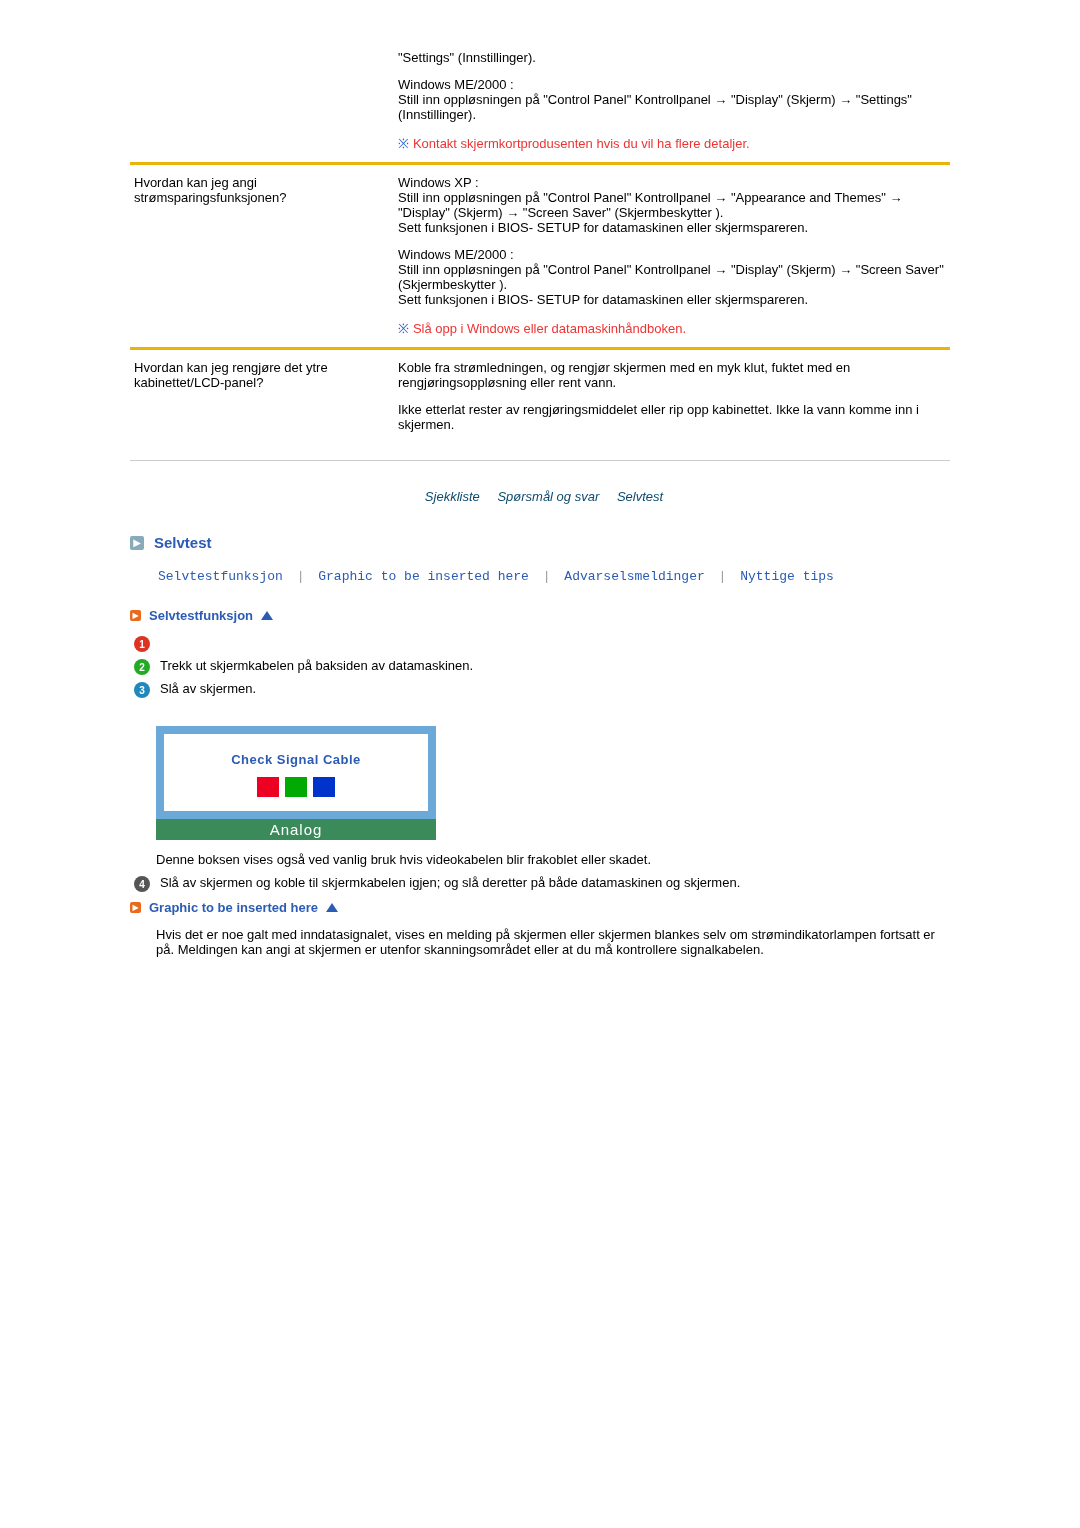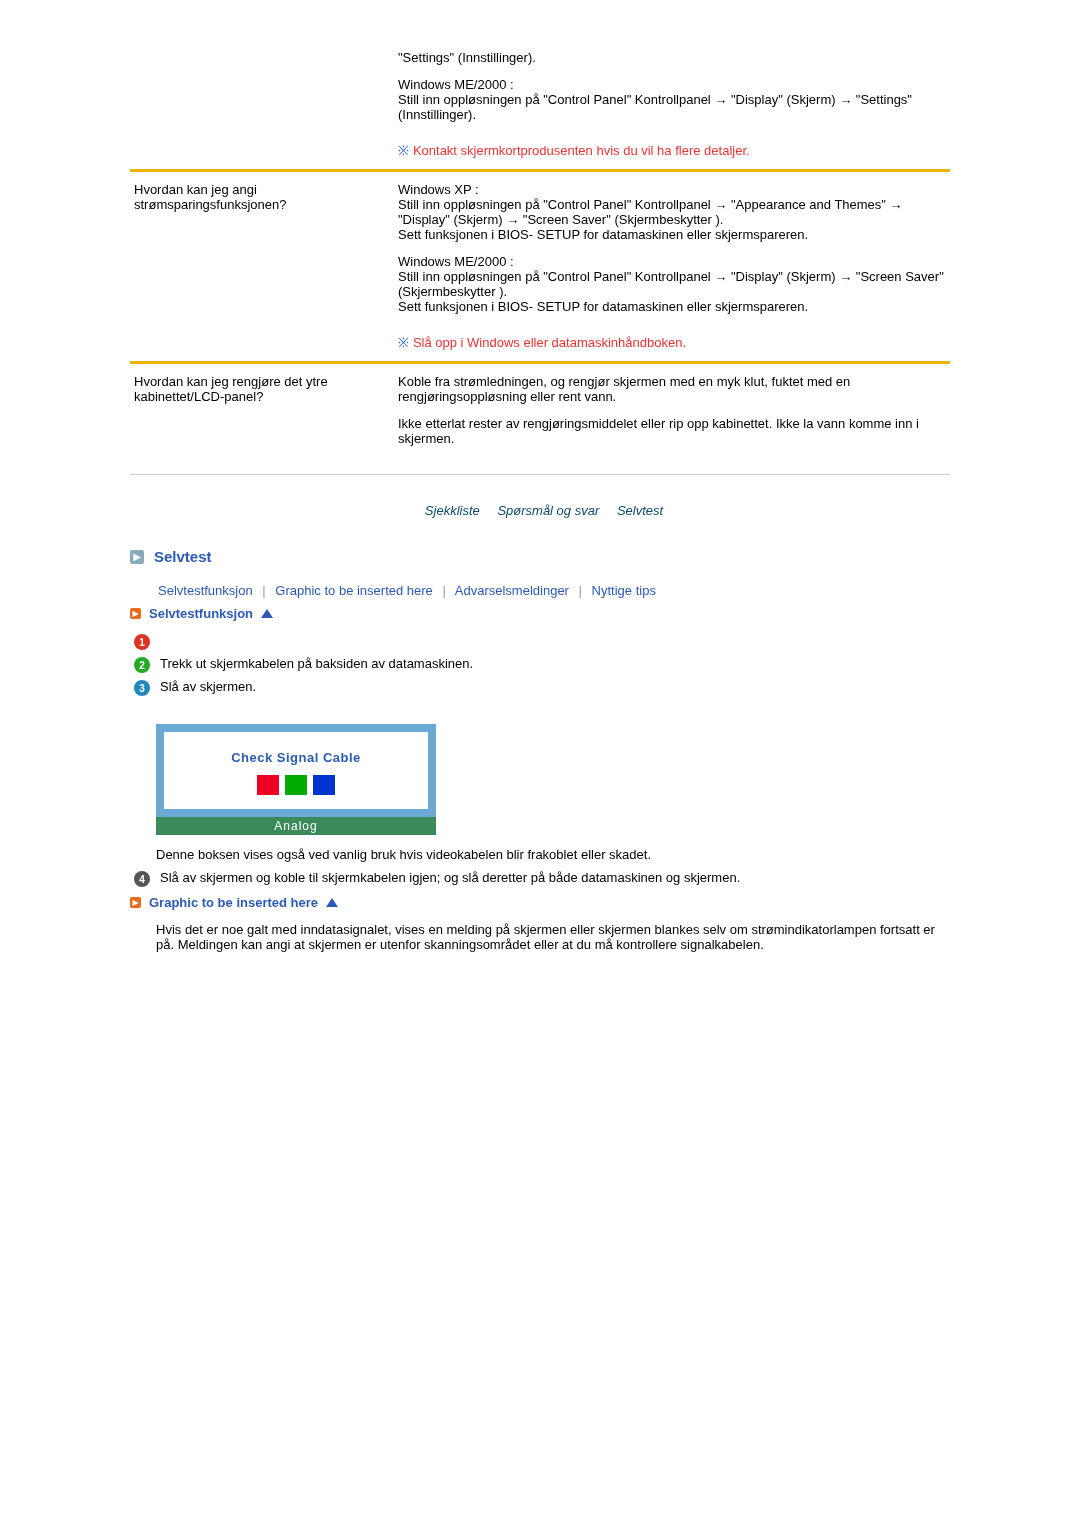--- a/index.html
+++ b/index.html
@@ -33,21 +33,21 @@
     padding-right: 20px;
   }
   .divider-bottom {
     height: 1px;
     background: #ccc;
     margin: 6px 0 0 0;
   }
   .ans-block { margin-bottom: 12px; }
   .note-line {
     color: #e33;
-    margin-top: 19px;
+    margin-top: 12px;
   }
   .note-line .sym {
     color: #36c;
     margin-right: 4px;
   }
   .section-links {
     text-align: center;
     color: #0c4a6e;
     margin: 28px 6px 10px 0;
     font-style: italic;
@@ -72,21 +72,22 @@
     font-size: 10px;
     border-radius: 2px;
   }
   .section-title h2 {
     margin: 0;
     font-size: 15px;
     font-weight: bold;
     color: #2b5bb5;
   }
   .sub-links {
-    margin: 0 0 8px 28px;
+    margin: 0 0 24px 28px;
+    font-family: Liberation Mono, monospace;
   }
   .sub-links a, .sub-links span.lnk {
     color: #2b5bb5;
     text-decoration: none;
   }
   .sub-links .sep {
     color: #999;
     margin: 0 6px;
   }
   .info-box {
@@ -182,21 +183,21 @@
     width: 22px;
     height: 20px;
   }
   .sq-red { background: #e02; }
   .sq-green { background: #0a0; }
   .sq-blue { background: #03c; }
   .monitor-footer {
     background: #3a8a5a;
     color: #fff;
     text-align: center;
-    font-size: 12px;
+    font-size: 15px;
     padding: 2px 0;
     letter-spacing: 1px;
   }
 </style>
 </head>
 <body>
 
 <div class="page">
 
   <table class="faq">

